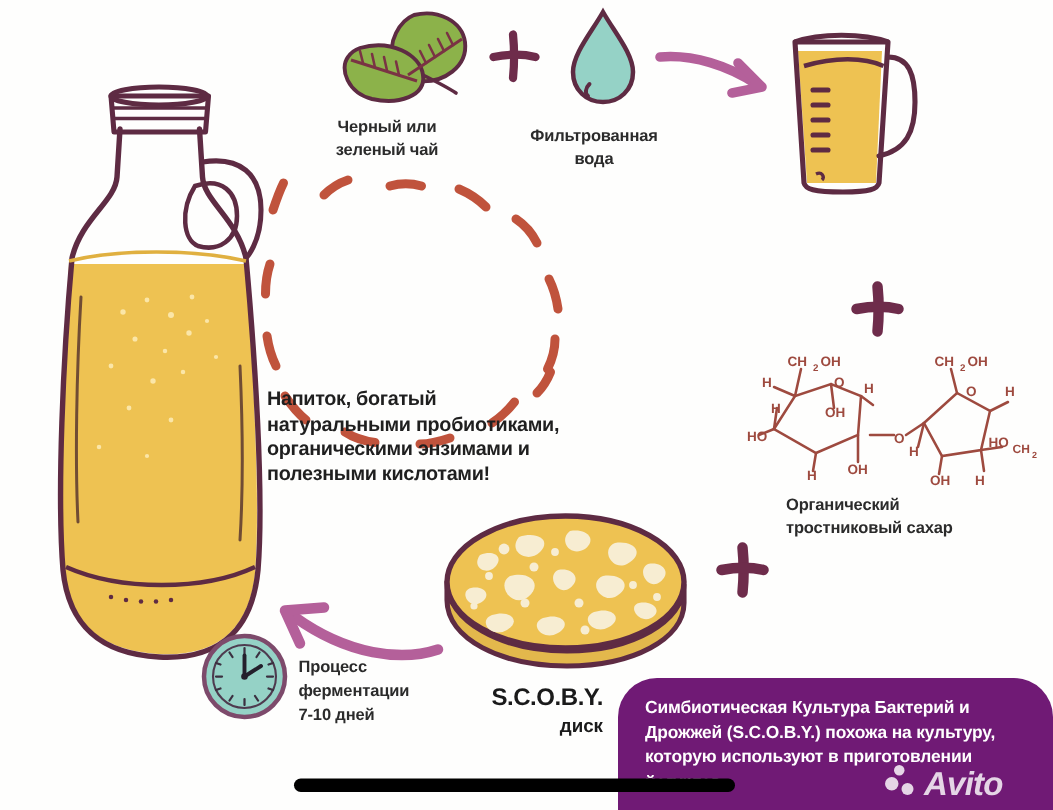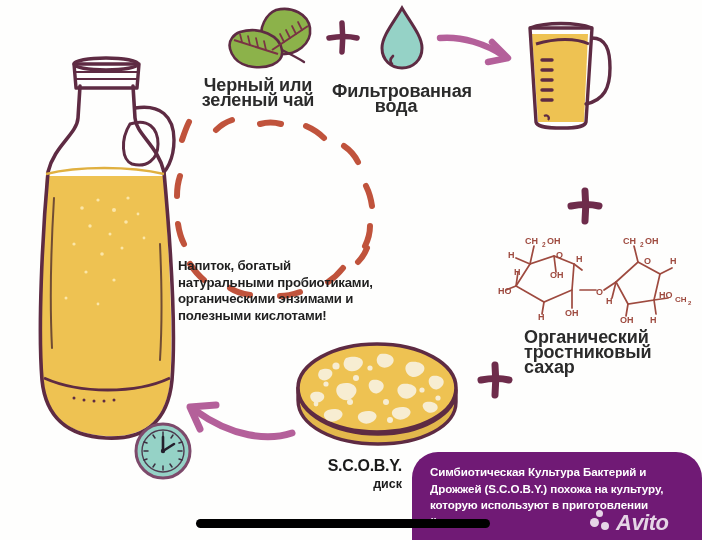--- a/index.html
+++ b/index.html
@@ -15,21 +15,21 @@
     width: 702px;
     height: 540px;
     background: #fefefd;
     overflow: hidden;
   }
   .abs { position: absolute; }
   .lbl {
     position: absolute;
     color: #2b2b2b;
     font-weight: bold;
-    font-size: 18px;
+    font-size: 11px;
     line-height: 15px;
     text-align: center;
     white-space: pre-line;
     letter-spacing: -0.1px;
   }
   .lbl-left {
     text-align: left;
   }
 
   
@@ -377,20 +377,23 @@
 
 
   <div class="lbl lbl-left" style="left:524px; top:330px; width:178px; text-align:left;">Органический
 тростниковый сахар</div>
 
   <div id="scoby-label">
     <span class="s1">S.C.O.B.Y.</span>
     <span class="s2">диск</span>
   </div>
 
+  <div class="lbl lbl-left" style="left:199px; top:437px; width:130px; text-align:left; line-height:16px;">Процесс
+ферментации
+7-10 дней</div>
 
   <div id="callout">
     <div class="ctext">Симбиотическая Культура Бактерий и
 Дрожжей (S.C.O.B.Y.) похожа на культуру,
 которую используют в приготовлении
 йогуртов</div>
   </div>
 
   <div id="blackbar"></div>
 

